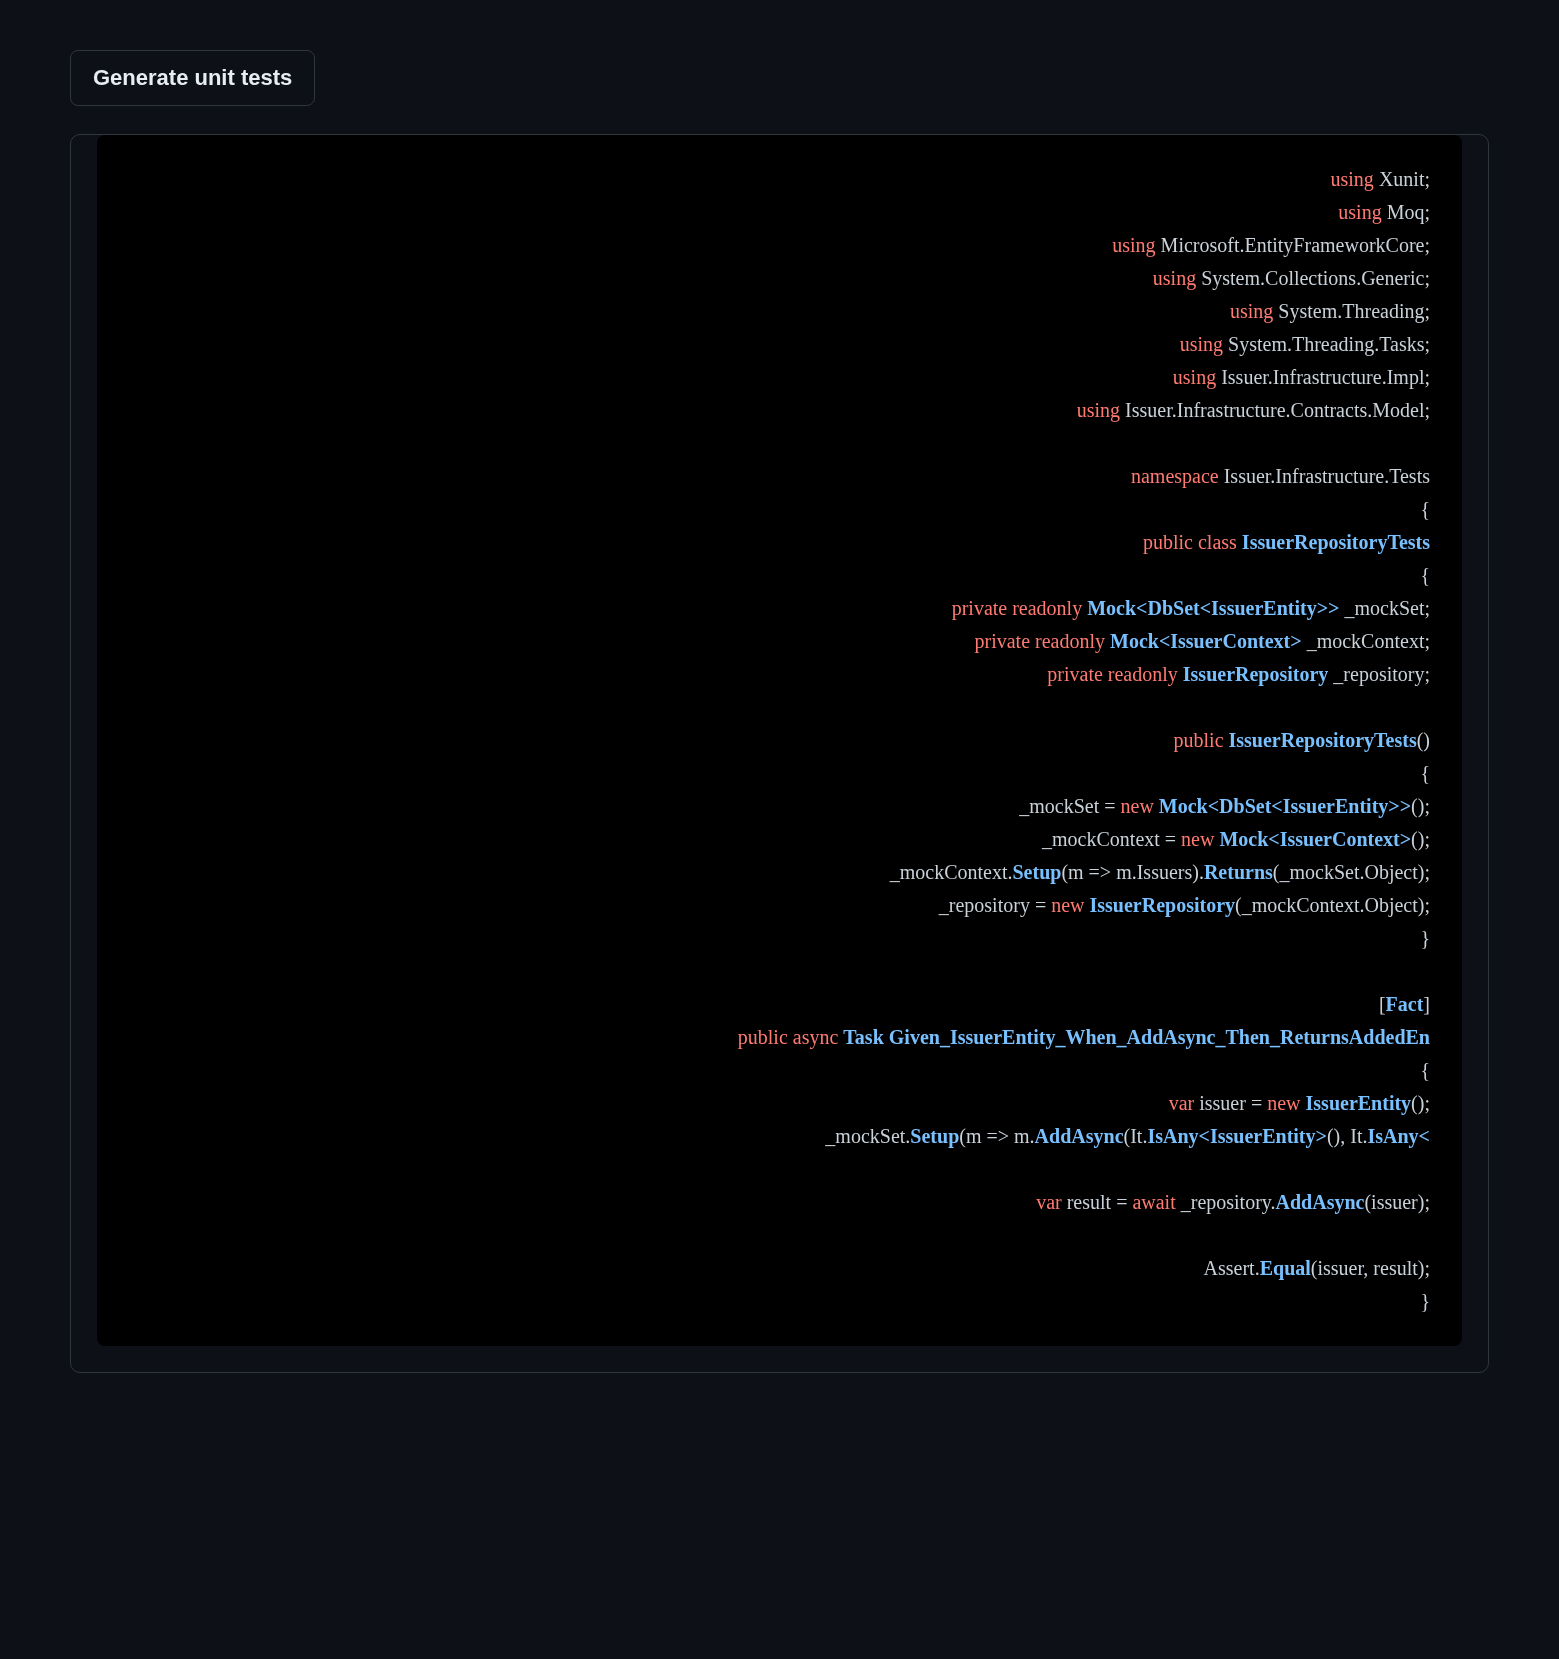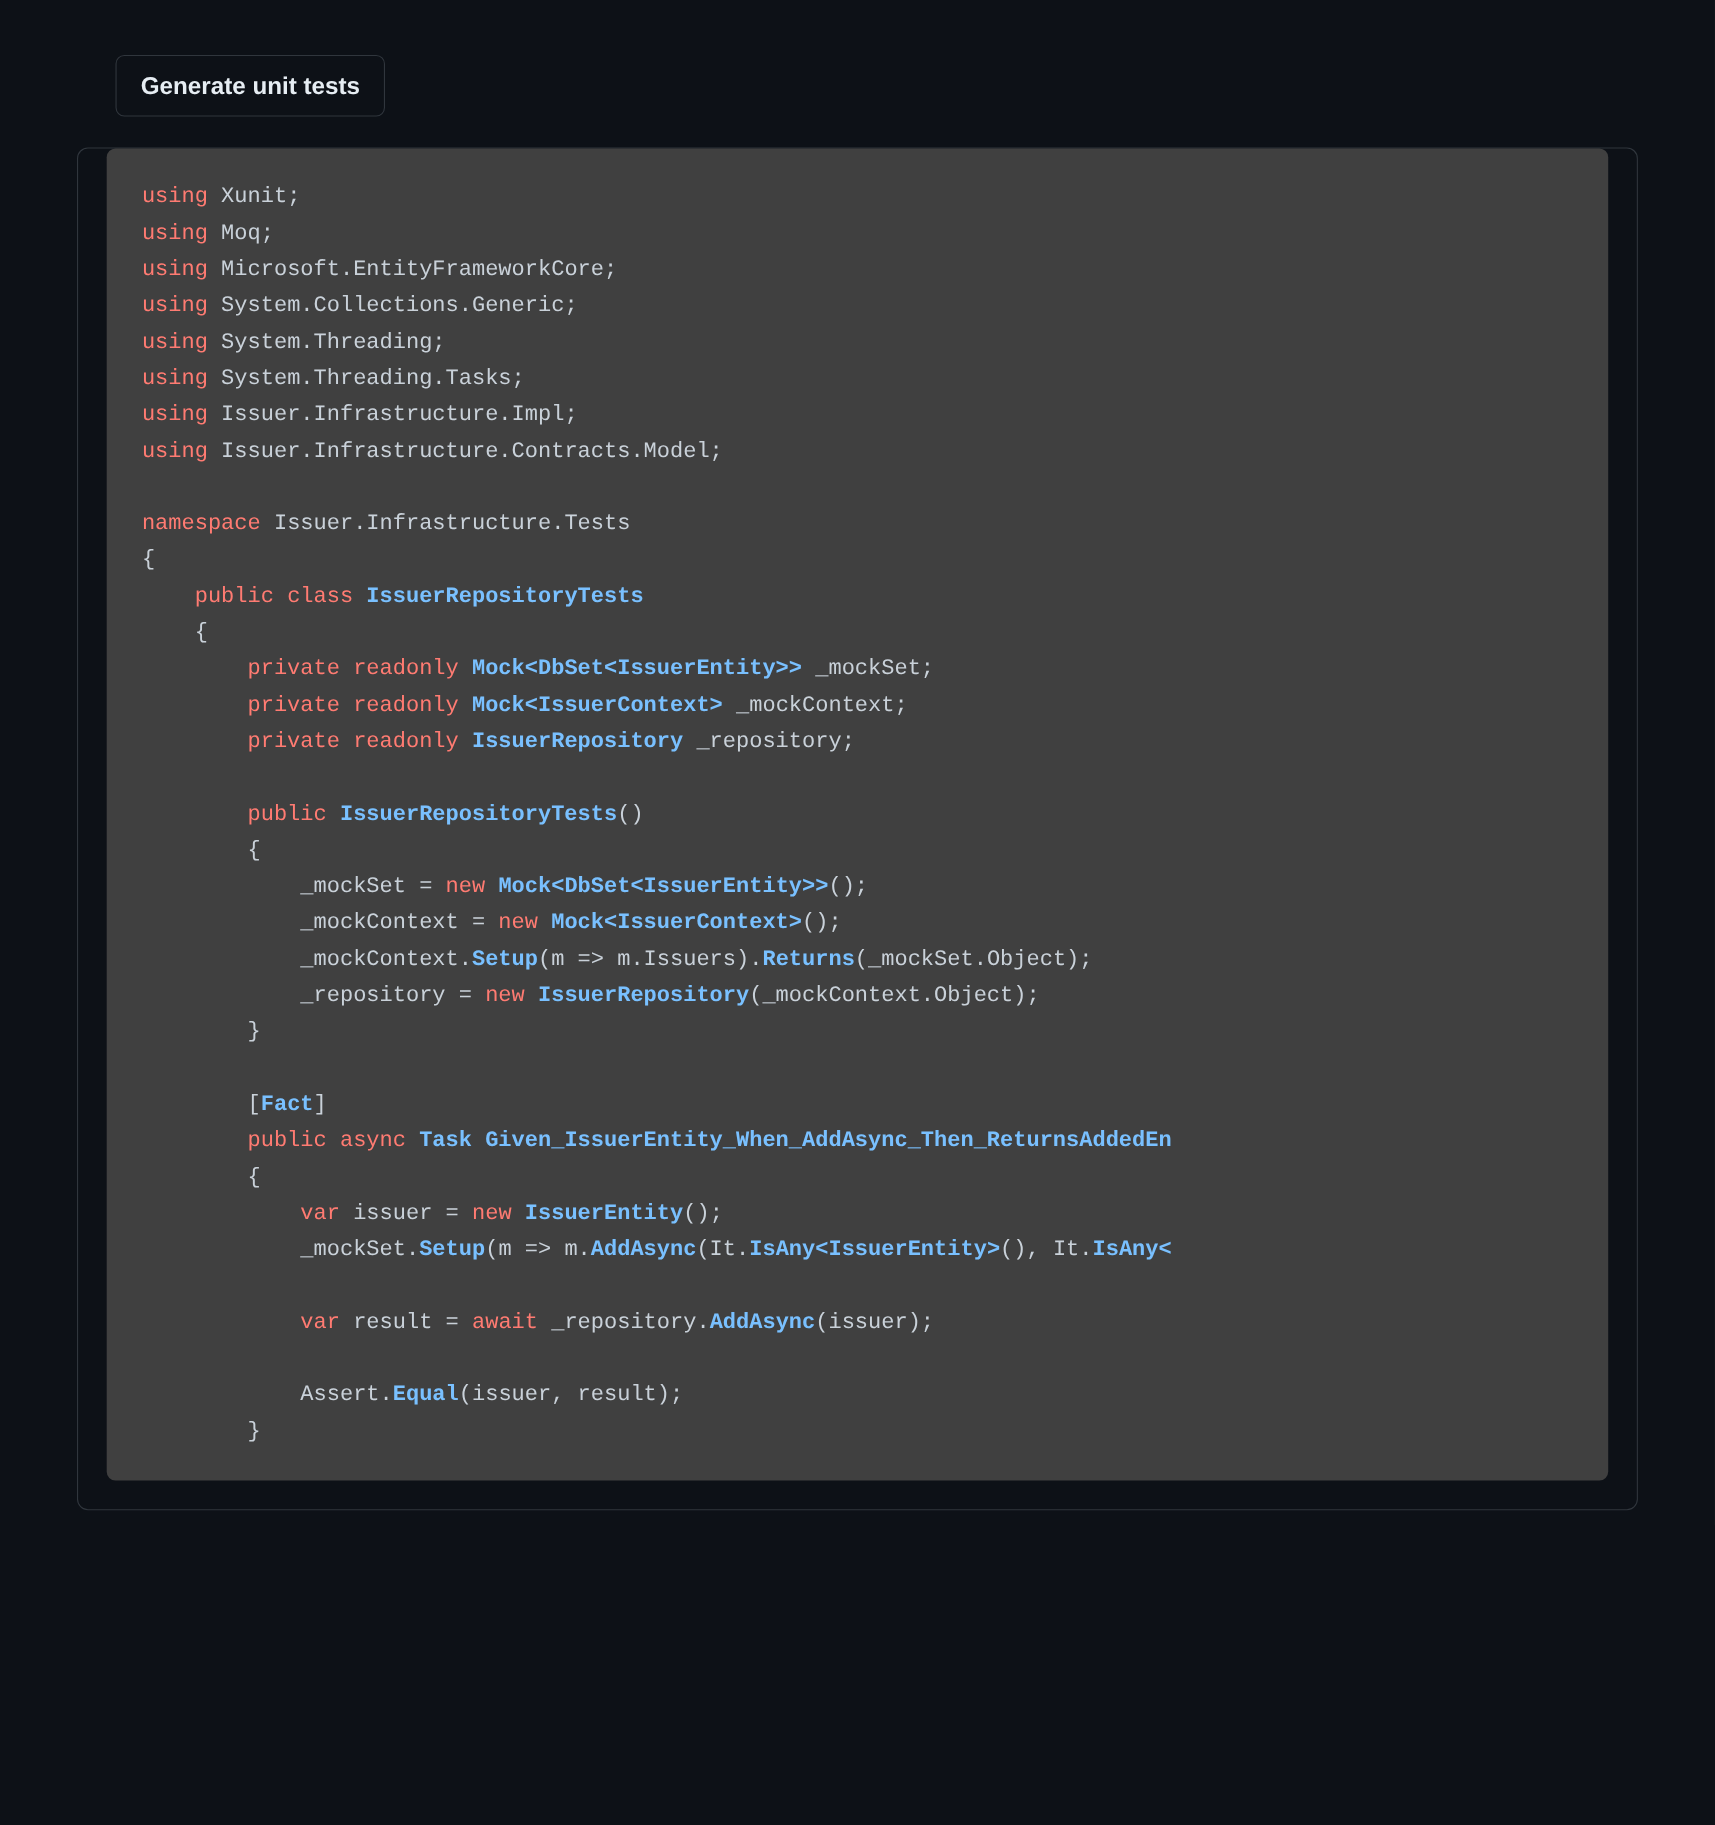--- a/index.html
+++ b/index.html
@@ -12,21 +12,20 @@
   }
   .generate-btn {
     background: transparent;
     border: 1px solid #30363d;
     color: #e6edf3;
     font-size: 22px;
     font-weight: 600;
     padding: 14px 22px;
     border-radius: 8px;
     cursor: pointer;
-    margin-left: 35px;
   }
   .panel {
     margin-top: 28px;
     border: 1px solid #30363d;
     border-radius: 10px;
     background: #0d1117;
   }
   .panel-header {
     display: flex;
     justify-content: space-between;
@@ -40,29 +39,30 @@
     color: #e6edf3;
   }
   .chevron-up {
     width: 22px;
     height: 22px;
     display: inline-block;
   }
   .chevron-up svg { width: 100%; height: 100%; fill: #e6edf3; }
   .code-block {
     margin: 0 26px 26px 26px;
-    background: #404040;
+    background: #000000;
     border-radius: 8px;
     padding: 28px 32px;
-    font-family: Liberation Mono, monospace;
+    font-family: Liberation Serif, serif;
     font-size: 20px;
     line-height: 1.65;
     white-space: pre;
     overflow-x: hidden;
     color: #c9d1d9;
+    text-align: right;
   }
   .kw { color: #ff7b72; }
   .cls { color: #79c0ff; font-weight: 600; }
   .fn { color: #79c0ff; font-weight: 600; }
   .attr { color: #79c0ff; font-weight: 600; }
 </style>
 </head>
 <body>
 
 

